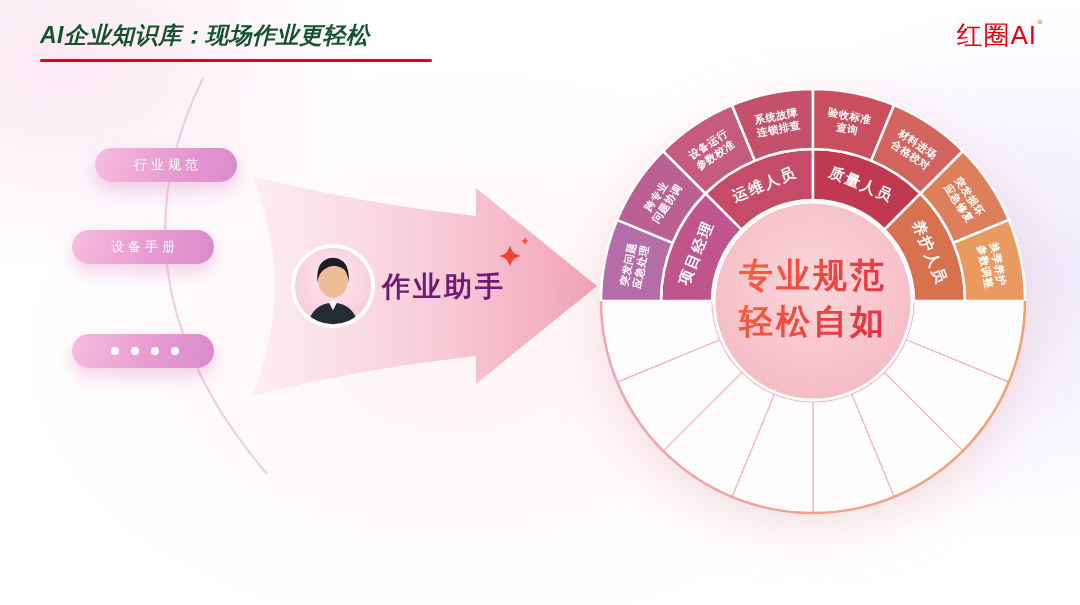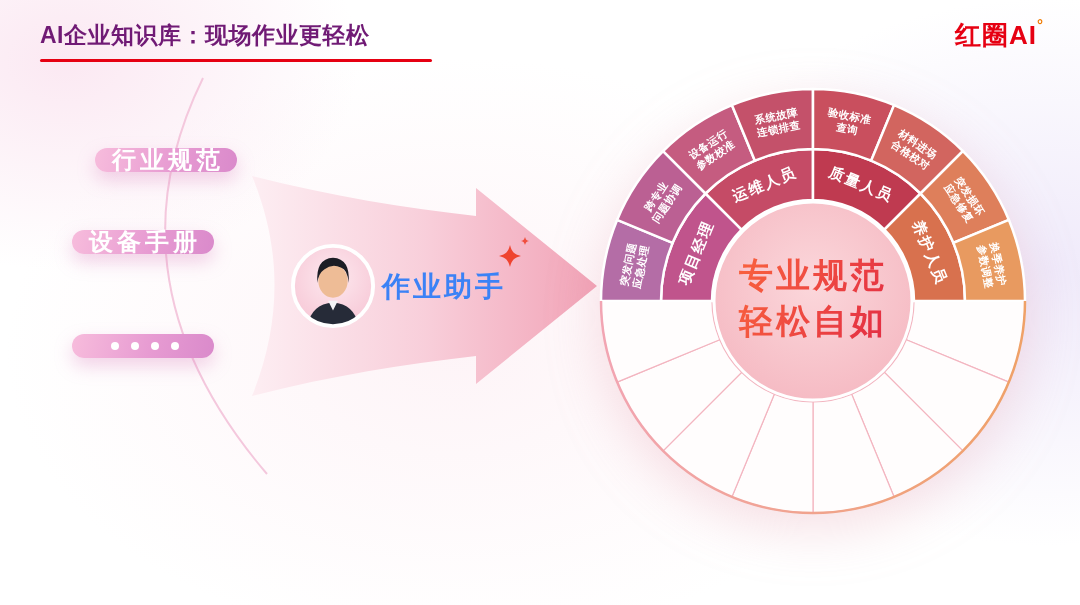--- a/index.html
+++ b/index.html
@@ -9,49 +9,49 @@
     background:
       radial-gradient(420px 300px at 6% 10%, rgba(248,214,232,.55), rgba(248,214,232,0) 70%),
       radial-gradient(520px 380px at 97% 45%, rgba(226,216,246,.55), rgba(226,216,246,0) 72%),
       radial-gradient(640px 420px at 42% 58%, rgba(252,231,238,.45), rgba(252,231,238,0) 70%),
       #ffffff;
   }
   .page{position:relative;width:1080px;height:605px;}
 
   
   .title-wrap{position:absolute;left:40px;top:20px;}
-  .title{margin:0;font-size:23px;font-weight:700;color:#701a75;letter-spacing:.5px;}
+  .title{margin:0;font-size:23px;font-weight:700;color:#14532d;letter-spacing:.5px;font-style:italic;}
   .title-underline{width:392px;height:3px;background:#e60012;margin-top:8px;border-radius:2px;}
-  .logo{position:absolute;right:36px;top:18px;font-size:26px;font-weight:700;color:#e60012;letter-spacing:1px;}
+  .logo{position:absolute;right:36px;top:18px;font-size:26px;font-weight:400;color:#e60012;letter-spacing:1px;}
   .logo .logo-mark{font-size:15px;color:#f07b00;vertical-align:top;line-height:14px;}
 
   
   .decor-arc{position:absolute;left:95px;top:72px;}
 
   
   .pills{position:absolute;left:0;top:0;width:320px;height:605px;}
   .pill{
-    position:absolute;width:142px;height:24px;border-radius:21px;
+    position:absolute;width:142px;height:34px;border-radius:21px;
     display:flex;align-items:center;justify-content:center;
-    color:#fff;font-size:24px;font-weight:700;letter-spacing:4px;padding-left:4px;box-sizing:border-box;
+    color:#fff;font-size:13px;font-weight:400;letter-spacing:4px;padding-left:4px;box-sizing:border-box;
     background:linear-gradient(100deg,#f7bcdc 0%,#e79bd2 55%,#da8acb 100%);
     box-shadow:0 8px 18px rgba(219,128,190,.35);
   }
   .pill:nth-child(1){left:95px;top:148px;}
   .pill:nth-child(2){left:72px;top:230px;}
   .pill:nth-child(3){left:72px;top:312px;margin-top:22px;}
   .pill:nth-child(4){left:95px;top:394px;}
   .pill .dot{width:8px;height:8px;border-radius:50%;background:#fff;margin:0 6px;}
 
   
   .arrow{position:absolute;left:0;top:0;}
 
   
   .avatar{position:absolute;left:289px;top:242px;width:88px;height:88px;}
-  .assistant-label{position:absolute;left:382px;top:268px;font-size:28px;font-weight:700;color:#3b82f6;letter-spacing:3px;}
+  .assistant-label{position:absolute;left:382px;top:268px;font-size:28px;font-weight:700;color:#701a75;letter-spacing:3px;}
   .sparkle{position:absolute;left:486px;top:232px;}
 
   
   .wheel{position:absolute;left:597px;top:85px;width:432px;height:432px;}
   .wheel svg{filter:drop-shadow(0 16px 26px rgba(220,130,150,.25));}
   .wheel-task-text{font-size:10.5px;font-weight:600;fill:#ffffff;letter-spacing:.5px;text-anchor:middle;}
   .wheel-role-text{font-size:15px;font-weight:700;fill:#ffffff;letter-spacing:2px;text-anchor:middle;}
   .wheel-center-text{font-size:34px;font-weight:800;letter-spacing:3px;text-anchor:middle;}
 </style>
 </head>

